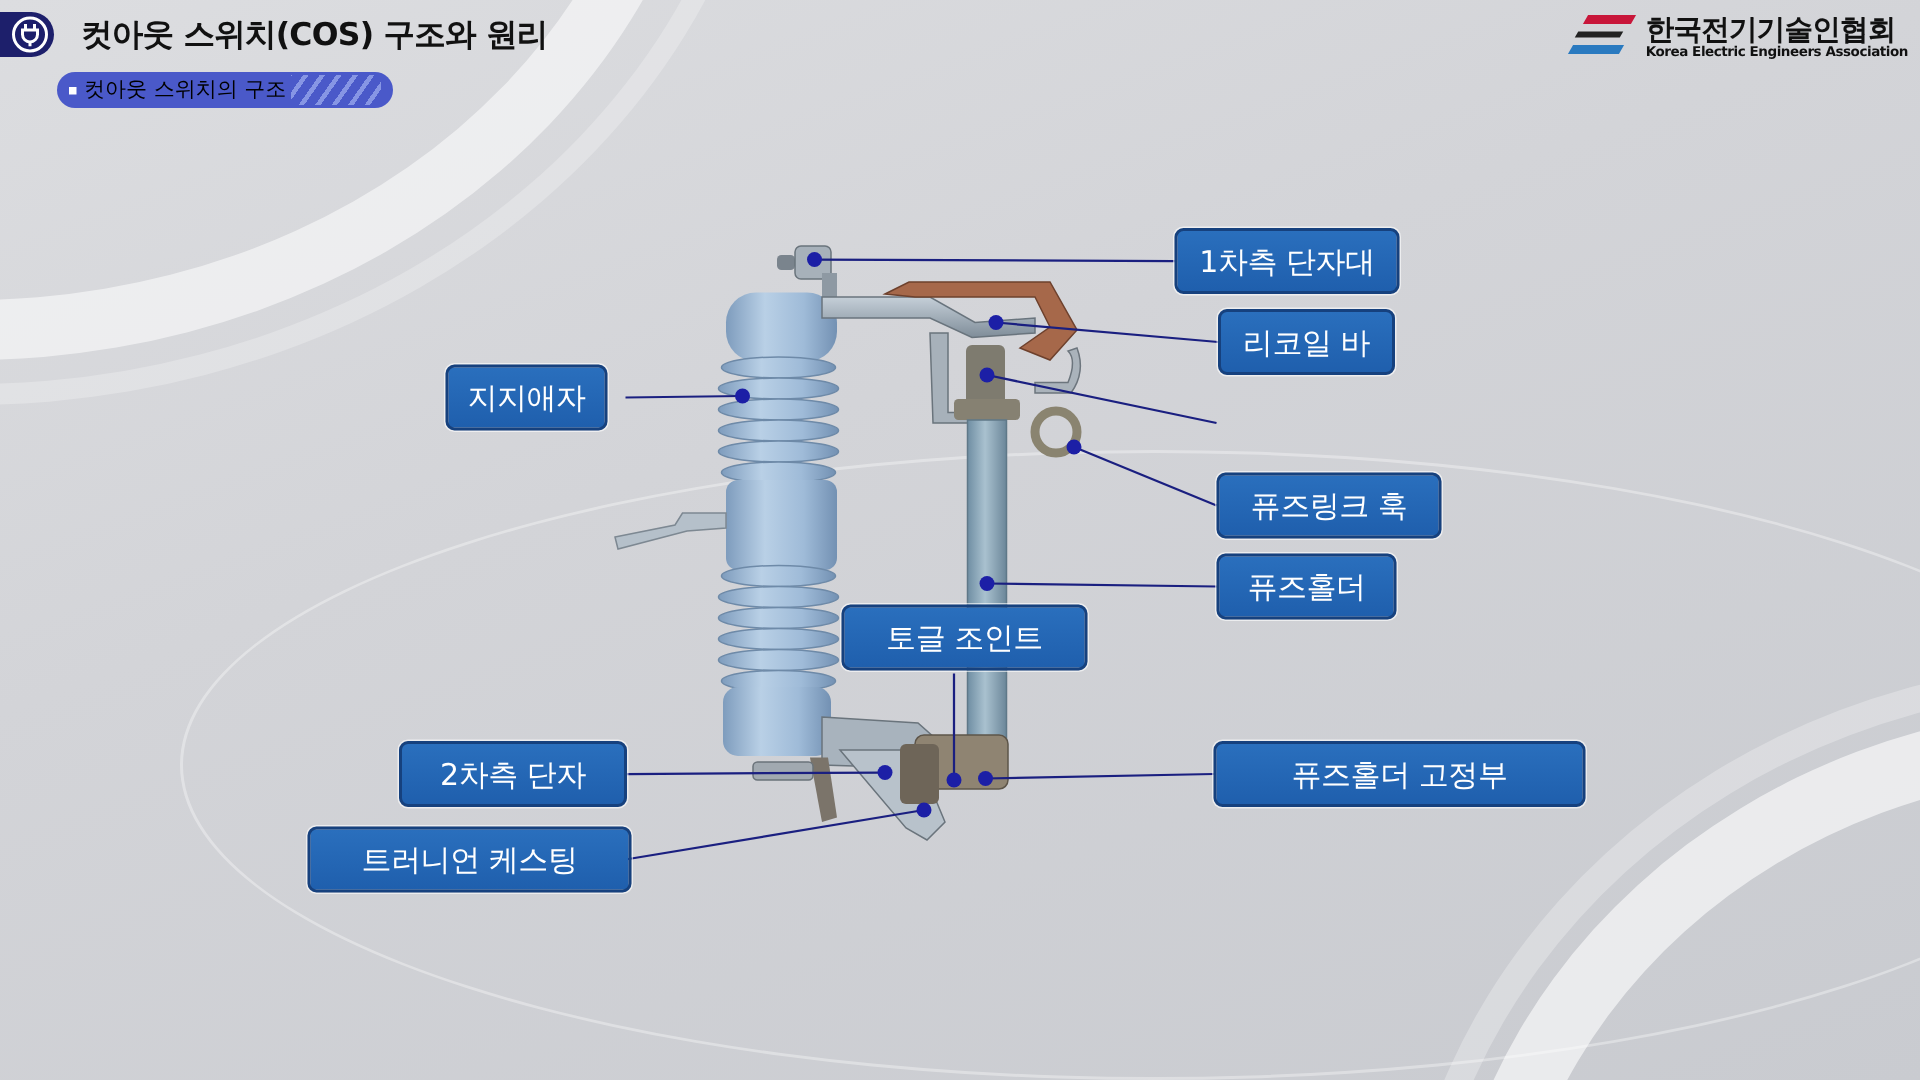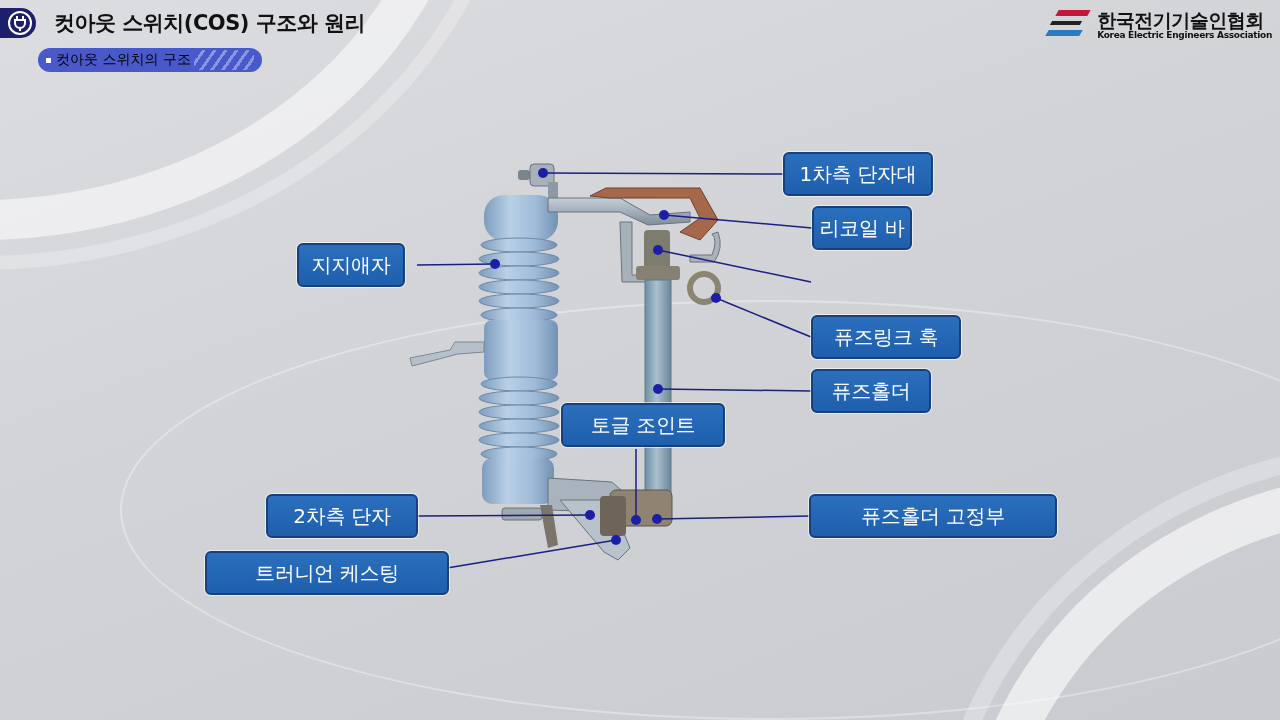--- a/index.html
+++ b/index.html
@@ -183,21 +183,21 @@
         <line x1="418" y1="516" x2="590" y2="515" stroke="#1a1f80" stroke-width="1.5"></line>
         <circle cx="590" cy="515" r="5" fill="#1c1fa6"></circle>
         <line x1="809" y1="516" x2="657" y2="519" stroke="#1a1f80" stroke-width="1.5"></line>
         <circle cx="657" cy="519" r="5" fill="#1c1fa6"></circle>
         <line x1="417" y1="573" x2="616" y2="540" stroke="#1a1f80" stroke-width="1.5"></line>
         <circle cx="616" cy="540" r="5" fill="#1c1fa6"></circle>
       </g>
   </svg>
 
   <div class="label" style="left:783px;top:152px;width:150px">1차측 단자대</div>
-  <div class="label" style="left:812px;top:206px;width:100px">리코일 바</div>
+  <div class="label" style="left:812px;top:206px;width:118px">리코일 바</div>
   <div class="label" style="left:811px;top:315px;width:150px">퓨즈링크 훅</div>
   <div class="label" style="left:811px;top:369px;width:120px">퓨즈홀더</div>
   <div class="label" style="left:297px;top:243px;width:108px">지지애자</div>
   <div class="label" style="left:561px;top:403px;width:164px">토글 조인트</div>
   <div class="label" style="left:266px;top:494px;width:152px">2차측 단자</div>
   <div class="label" style="left:809px;top:494px;width:248px">퓨즈홀더 고정부</div>
-  <div class="label" style="left:205px;top:551px;width:244px">트러니언 케스팅</div>
+  <div class="label" style="left:205px;top:551px;width:216px">트러니언 케스팅</div>
 </div>
 
 </body></html>

